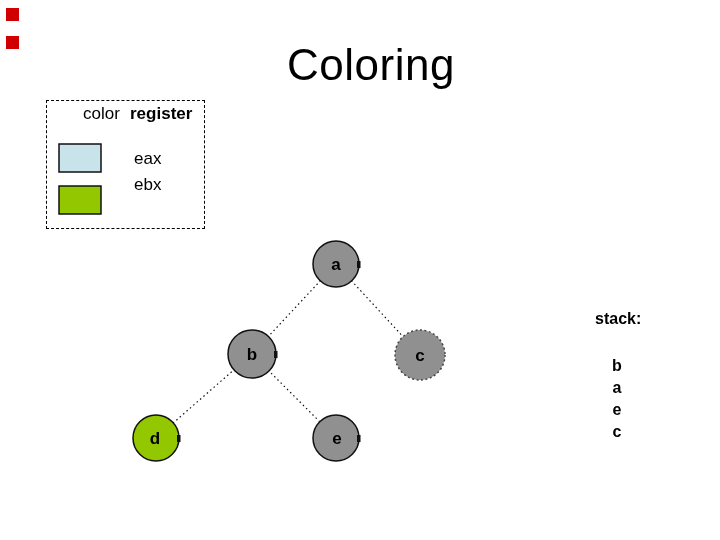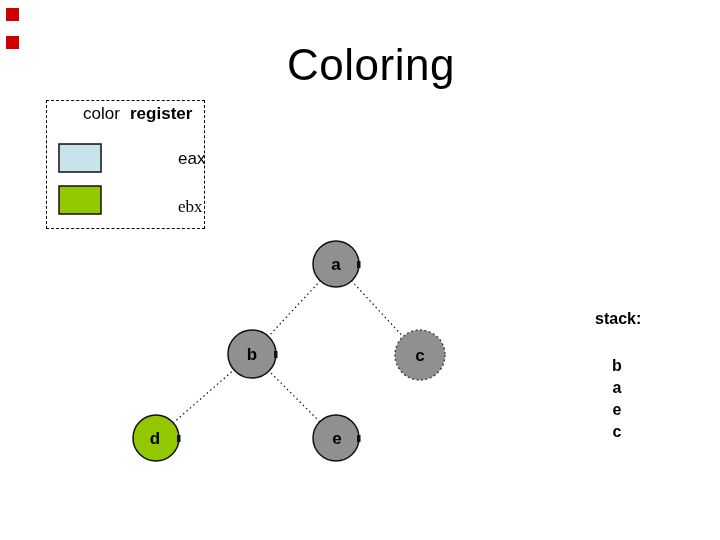--- a/index.html
+++ b/index.html
@@ -20,23 +20,23 @@
   .legend{
     position:absolute;left:46px;top:100px;width:157px;height:127px;
     border:1px dashed #000;background:#fff;
   }
   .legend .hdr{position:absolute;top:3px;font-size:17px;}
   .legend .hdr.h-color{left:15px;margin-left:21px;}
   .legend .hdr.h-register{left:83px;font-weight:bold;}
   .legend .sw{position:absolute;left:11px;}
   .legend .sw.sw1{top:42px;}
   .legend .sw.sw2{top:84px;}
-  .legend .reg{position:absolute;left:87px;font-size:17px;margin-left:44px;}
+  .legend .reg{position:absolute;left:87px;font-size:17px;}
   .legend .reg.r1{top:48px;}
-  .legend .reg.r2{top:96px;font-family:Liberation Serif, serif;}
+  .legend .reg.r2{top:74px;}
   
   .graph{position:absolute;left:0;top:0;}
   .node-label{font-size:17px;font-weight:bold;font-family:"Liberation Sans",sans-serif;}
   
   .stack-label{position:absolute;left:595px;top:310px;font-size:16px;font-weight:bold;}
   .stack-items{position:absolute;left:604px;top:355px;width:26px;text-align:center;}
   .stack-item{font-size:16px;font-weight:bold;line-height:22px;height:22px;}
 </style>
 </head>
 <body>

